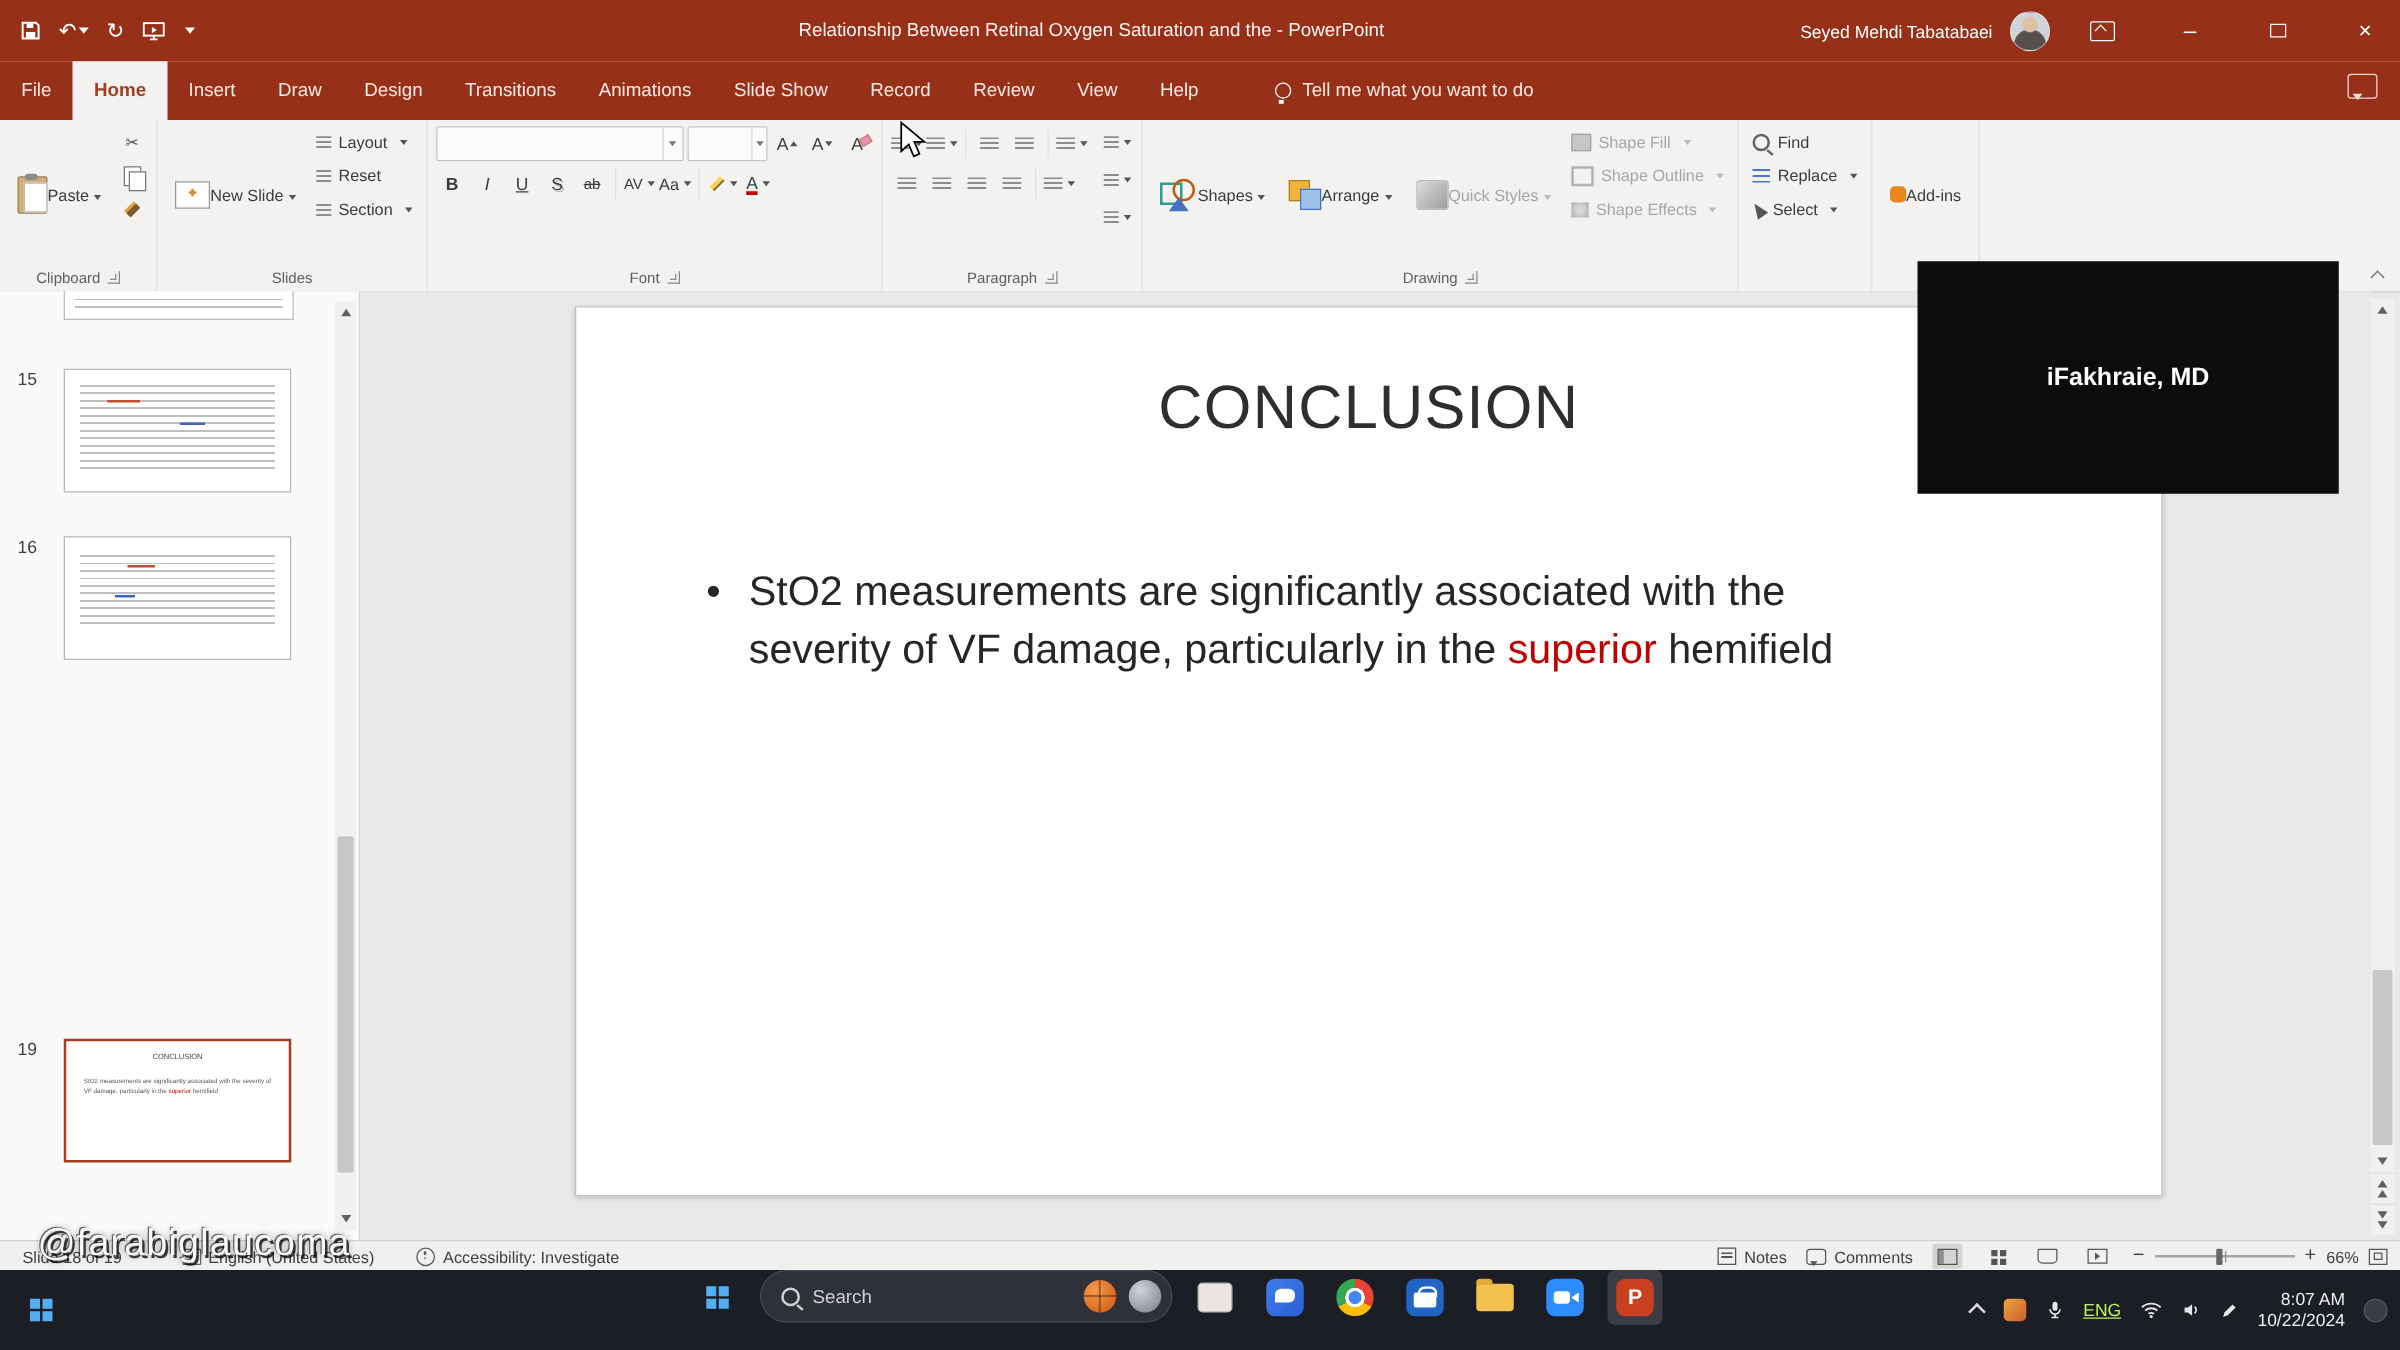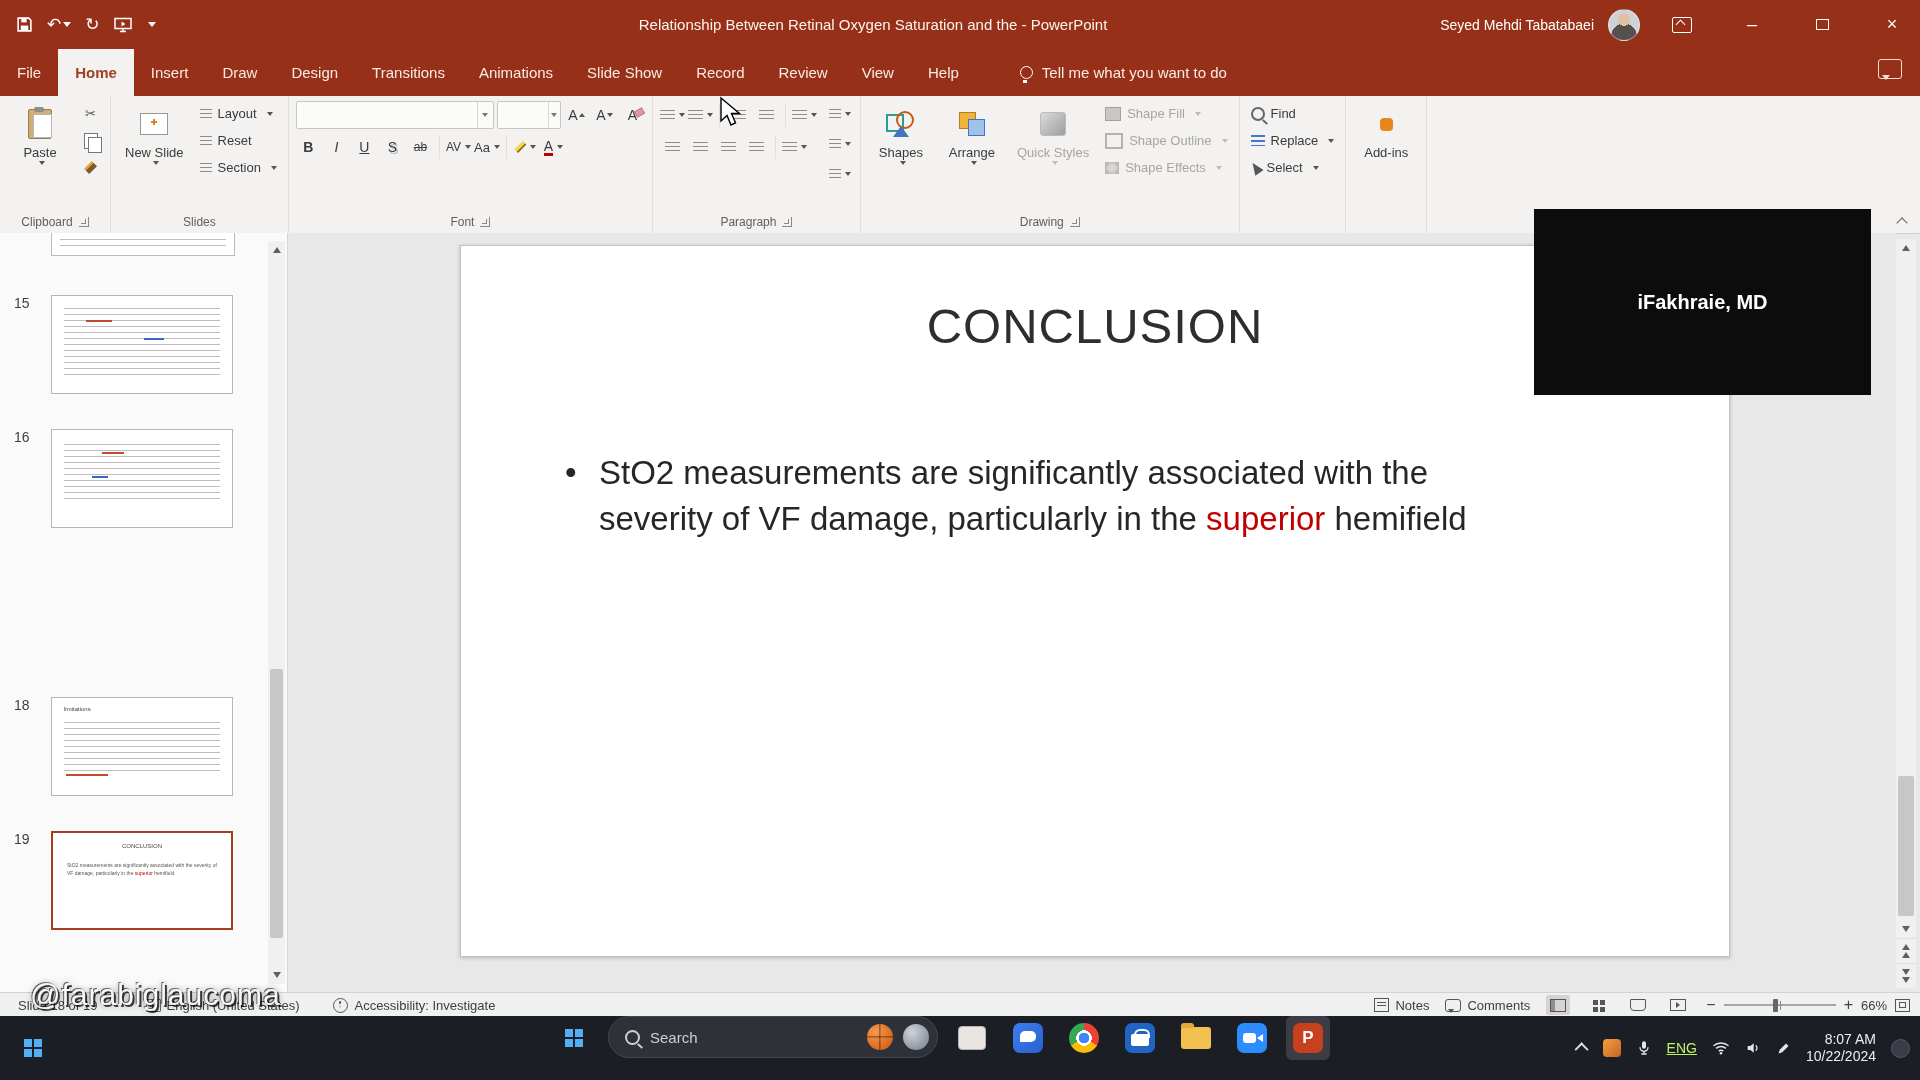--- a/index.html
+++ b/index.html
@@ -31,21 +31,21 @@
   .bulb::after{content:"";position:absolute;left:2px;bottom:-5px;width:4px;height:3px;background:#fff;}
   .mb-comment{position:absolute;right:18px;top:10px;width:22px;height:18px;border:1.6px solid #f3ded7;border-radius:3px;}
   .mb-comment::after{content:"";position:absolute;left:3px;bottom:-6px;border:4px solid transparent;border-top:5px solid #f3ded7;}
   
   .ribbon{position:absolute;top:96px;left:0;right:0;height:137px;background:var(--ribbon);border-bottom:1px solid #d2d0ce;display:flex;color:var(--ink);}
   .rgroup{display:flex;flex-direction:column;border-right:1px solid #e1dfdd;padding:5px 7px 0;}
   .rcontent{flex:1;display:flex;gap:5px;}
   .glabel{height:22px;display:flex;align-items:center;justify-content:center;gap:6px;font-size:12px;color:#605e5c;}
   .launcher{width:9px;height:9px;border-right:1.4px solid #8a8886;border-bottom:1.4px solid #8a8886;position:relative;}
   .launcher::before{content:"";position:absolute;right:1px;bottom:1px;width:4px;height:4px;border-right:1.4px solid #8a8886;border-bottom:1.4px solid #8a8886;transform:translate(-1px,-1px);}
-  .bigbtn{display:flex;flex-direction:column;align-items:center;justify-content:flex-start;padding:5px 7px 2px;min-width:52px;border-radius:2px;font-size:13px;color:#3b3b3b;text-align:center;line-height:1.15;}
+  .bigbtn{display:flex;flex-direction:row;align-items:center;justify-content:flex-start;padding:5px 7px 2px;min-width:52px;border-radius:2px;font-size:13px;color:#3b3b3b;text-align:center;line-height:1.15;}
   .bigbtn .bic{height:36px;display:flex;align-items:center;justify-content:center;margin-bottom:4px;}
   .dd::after{content:"";display:inline-block;margin-left:4px;border-left:3.5px solid transparent;border-right:3.5px solid transparent;border-top:4px solid #555;vertical-align:2px;}
   .disabled, .disabled *{color:var(--dis) !important;}
   .disabled .dd::after, .disabled.dd::after{border-top-color:#bbb;}
   .minicol{display:flex;flex-direction:column;justify-content:flex-start;gap:2px;}
   .srow{display:flex;align-items:center;gap:6px;height:25px;font-size:13px;padding:0 4px;border-radius:2px;white-space:nowrap;}
   .rrows{display:flex;flex-direction:column;gap:4px;}
   .rrow{display:flex;align-items:center;gap:3px;height:28px;}
   .sq{min-width:25px;height:25px;display:flex;align-items:center;justify-content:center;border-radius:2px;font-size:14px;color:#3b3b3b;}
   .combo{height:26px;border:1px solid #c8c6c4;background:#fbfbfa;border-radius:2px;display:flex;align-items:center;}
@@ -569,28 +569,20 @@
       <div class="pitem" style="top:196px;">
         <span class="pnum">16</span>
         <div class="thumb">
           <span class="tlines" style="top:14px;height:56px;"></span>
           <span class="spk" style="left:50px;top:22px;width:22px;background:#c24b2e;"></span>
           <span class="spk" style="left:40px;top:46px;width:16px;background:#3b66c4;"></span>
         </div>
       </div>
 
 
-      <div class="pitem" style="top:464px;">
-        <span class="pnum">18</span>
-        <div class="thumb">
-          <span class="thead" style="left:12px;top:8px;">limitations</span>
-          <span class="tlines" style="top:24px;height:50px;"></span>
-          <span class="spk" style="left:14px;top:76px;width:42px;background:#c24b2e;"></span>
-        </div>
-      </div>
 
       <div class="pitem" style="top:598px;">
         <span class="pnum">19</span>
         <div class="thumb sel">
           <span class="thead" style="left:0;right:0;top:10px;text-align:center;">CONCLUSION</span>
           <div class="tbody" style="left:14px;right:10px;top:28px;">
             <span>StO2 measurements are significantly associated with the</span> <span>severity of VF damage, particularly in the </span><span class="red">superior</span><span> hemifield</span>
           </div>
         </div>
       </div>

